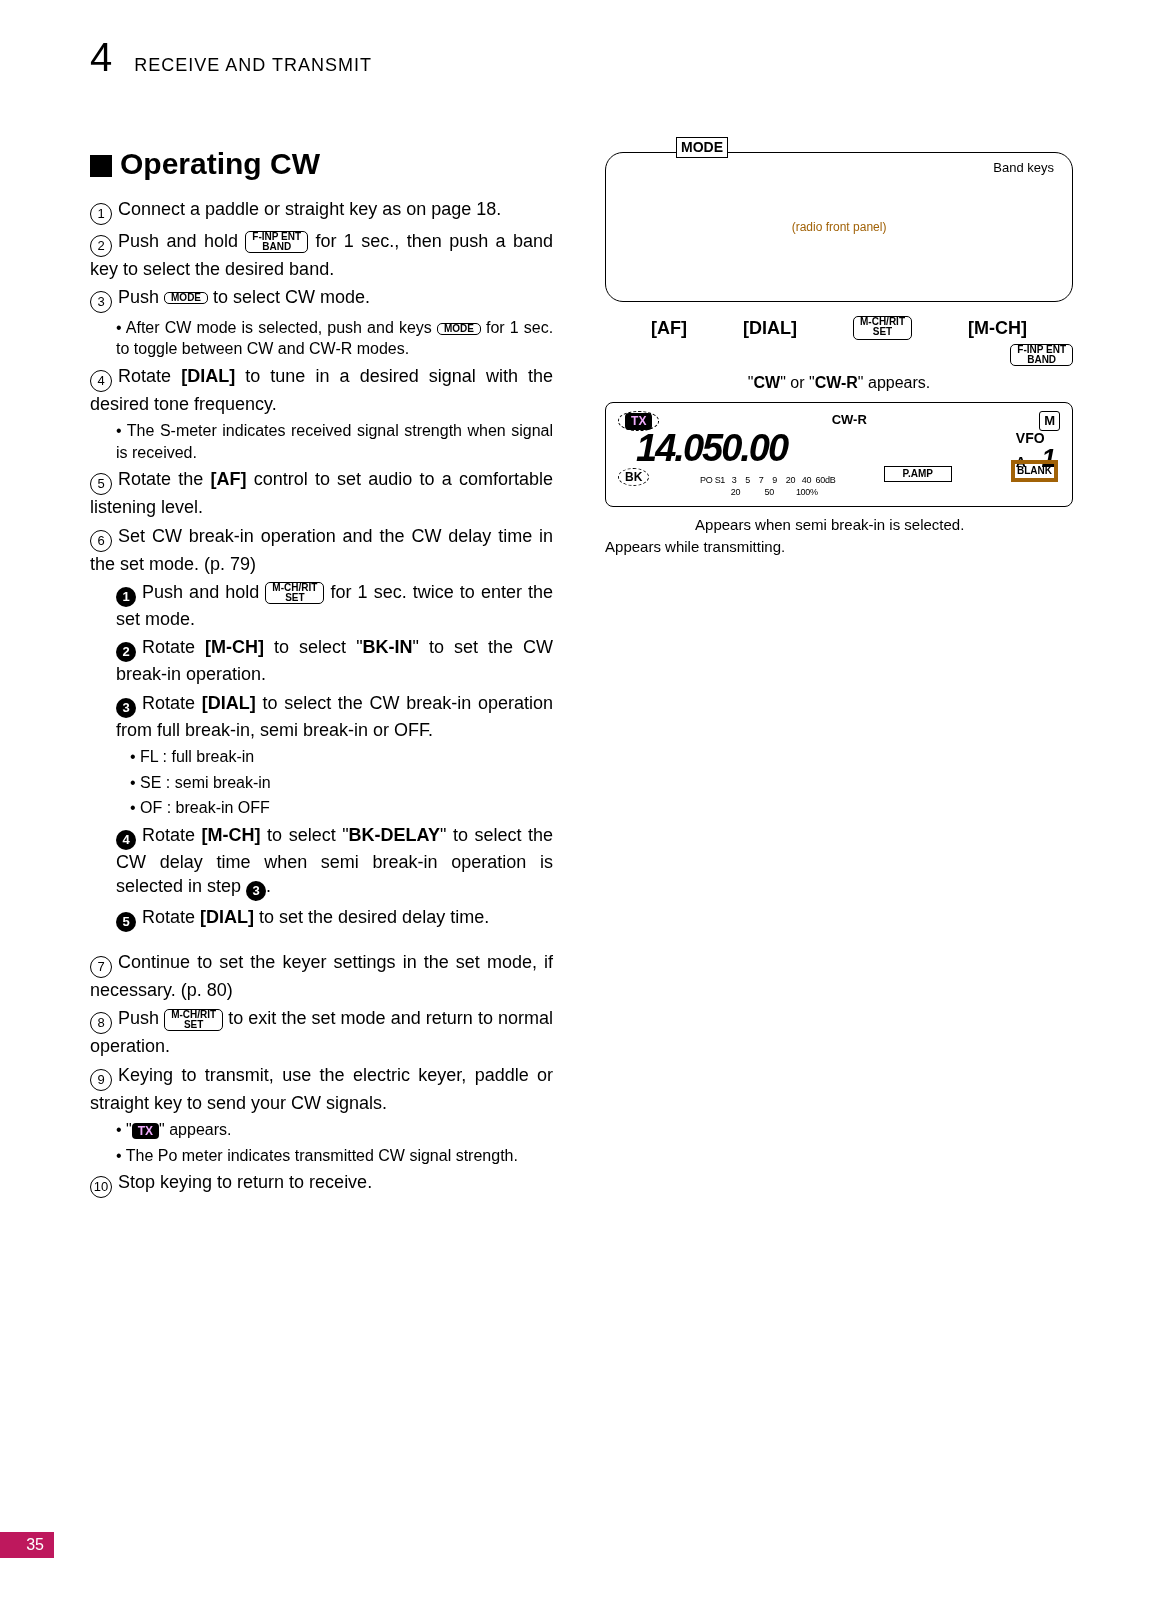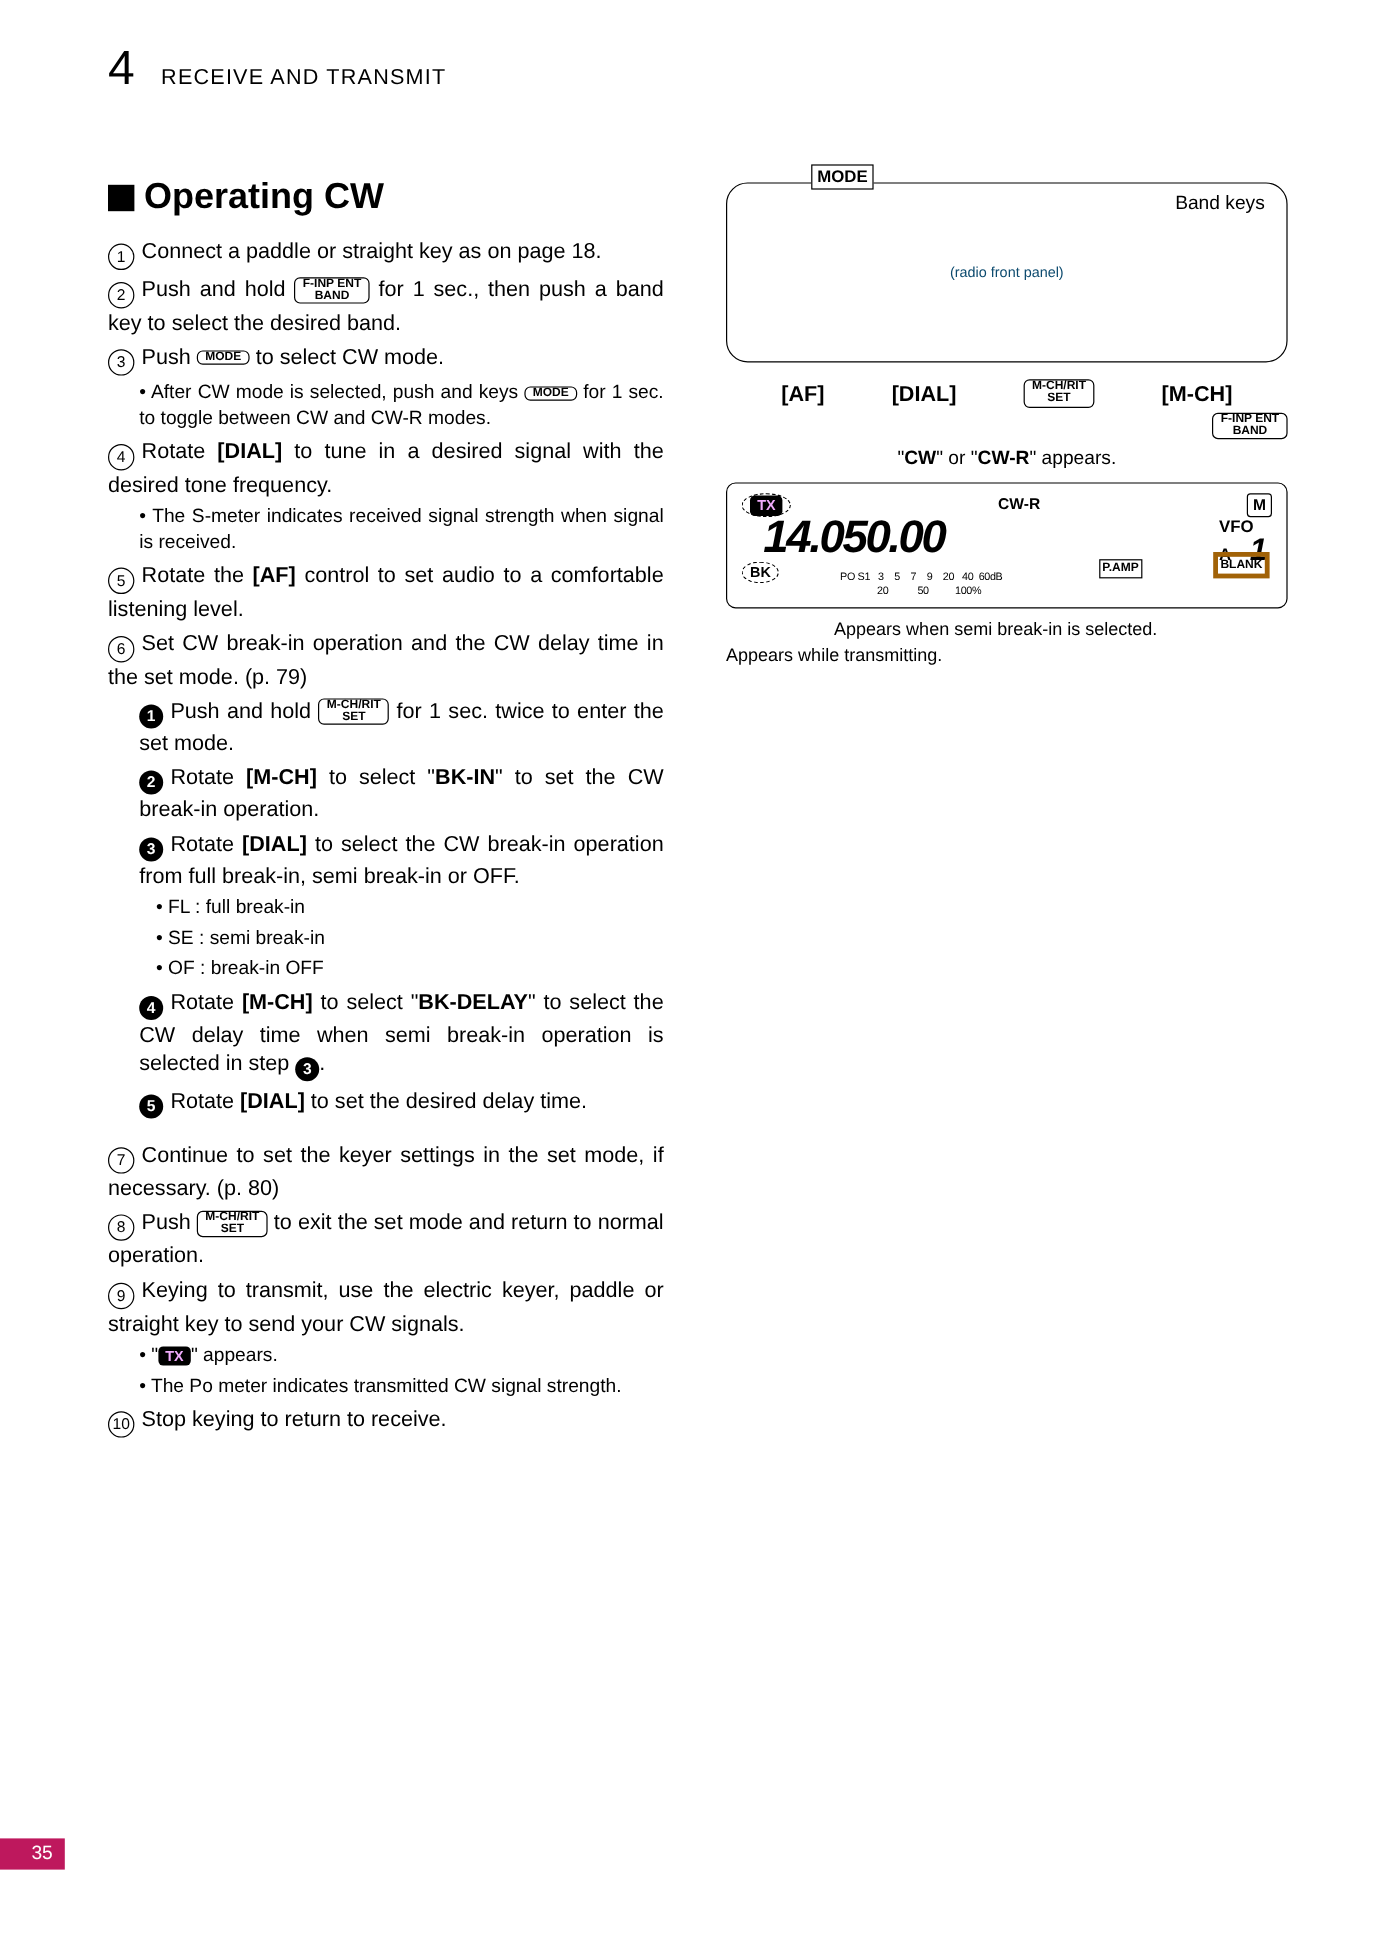--- a/index.html
+++ b/index.html
@@ -59,41 +59,41 @@
   .panel {
     border:1.5px solid #000; border-radius:18px; margin:8px 0 14px 0;
     position:relative; height:150px; box-sizing:border-box;
     display:flex; align-items:center; justify-content:center; font-size:12px;
   }
   .panel .lbl-mode{
     position:absolute; top:-16px; left:70px; background:#fff; padding:0 4px;
     border:1.5px solid #000; font-size:14px; font-weight:bold;
   }
   .panel .lbl-band{
-    position:absolute; top:6px; right:18px; font-size:16px;
+    position:absolute; top:6px; right:18px; font-size:13px;
   }
   .panel-labels{
     display:flex; gap:56px; font-weight:bold; justify-content:center;
     margin-bottom:4px;
   }
   .right-keys{ display:flex; justify-content:flex-end; gap:10px; margin-bottom:6px;}
   .caption{ text-align:center; font-size:16px; margin-bottom:8px;}
   .lcd{
     border:1.5px solid #000; border-radius:8px; padding:8px 12px;
     position:relative; height:105px; box-sizing:border-box;
   }
   .lcd .txrow{ display:flex; justify-content:space-between; font-size:13px; font-weight:bold;}
   .dashbox{ border:1.2px dashed #000; border-radius:50%; padding:0 6px;}
   .lcd .freq{
     font-family: "Arial Black", Arial, sans-serif; font-style:italic;
     font-size:38px; letter-spacing:-2px; line-height:0.9; font-weight:900;
     display:inline-block; margin-left:18px;
   }
   .lcd .vfo{ position:absolute; right:16px; top:28px; font-size:14px; font-weight:bold; line-height:1;}
-  .lcd .pamp{ position:absolute; right:120px; bottom:24px; border:1px solid #000; font-size:10px; padding:0 2px; font-weight:bold;}
+  .lcd .pamp{ position:absolute; right:120px; bottom:24px; border:1px solid #000; font-size:10px; padding:0 18px; font-weight:bold;}
   .lcd .blank{ position:absolute; right:14px; bottom:24px; border:4px solid #a16207; font-size:10px; padding:0 2px; font-weight:bold;}
   .lcd .bk{ position:absolute; left:12px; bottom:20px; font-size:12px; font-weight:bold;}
   .meter{ position:absolute; left:94px; right:66px; bottom:8px; font-size:9px; letter-spacing:-0.3px;}
   .lcd-notes{ font-size:15px; margin-left:0; margin-top:8px;}
   .lcd-notes div{ margin-bottom:2px;}
   .pagefoot{
     position:absolute; left:0; bottom:12px; background:#be185d; color:#fff;
     width:44px; text-align:right; padding:2px 10px 2px 0; font-size:16px;
   }
 </style>
@@ -150,21 +150,21 @@
         <li class="sub">• The Po meter indicates transmitted CW signal strength.</li>
 
         <li class="li"><span class="circnum marker">10</span><span>Stop keying to return to receive.</span></li>
       </ul>
     </div>
 
     <div class="col-right">
       <div class="panel">
         <span class="lbl-mode">MODE</span>
         <span class="lbl-band">Band keys</span>
-        <span style="color:#0c4a6e;">(radio front panel)</span>
+        <span style="color:#a16207;">(radio front panel)</span>
       </div>
       <div class="panel-labels">
         <span>[AF]</span>
         <span>[DIAL]</span>
         <span class="keybtn">
             <span class="row">M-CH/RIT</span>
             <span class="row">SET</span>
           </span>
         <span>[M-CH]</span>
       </div>

